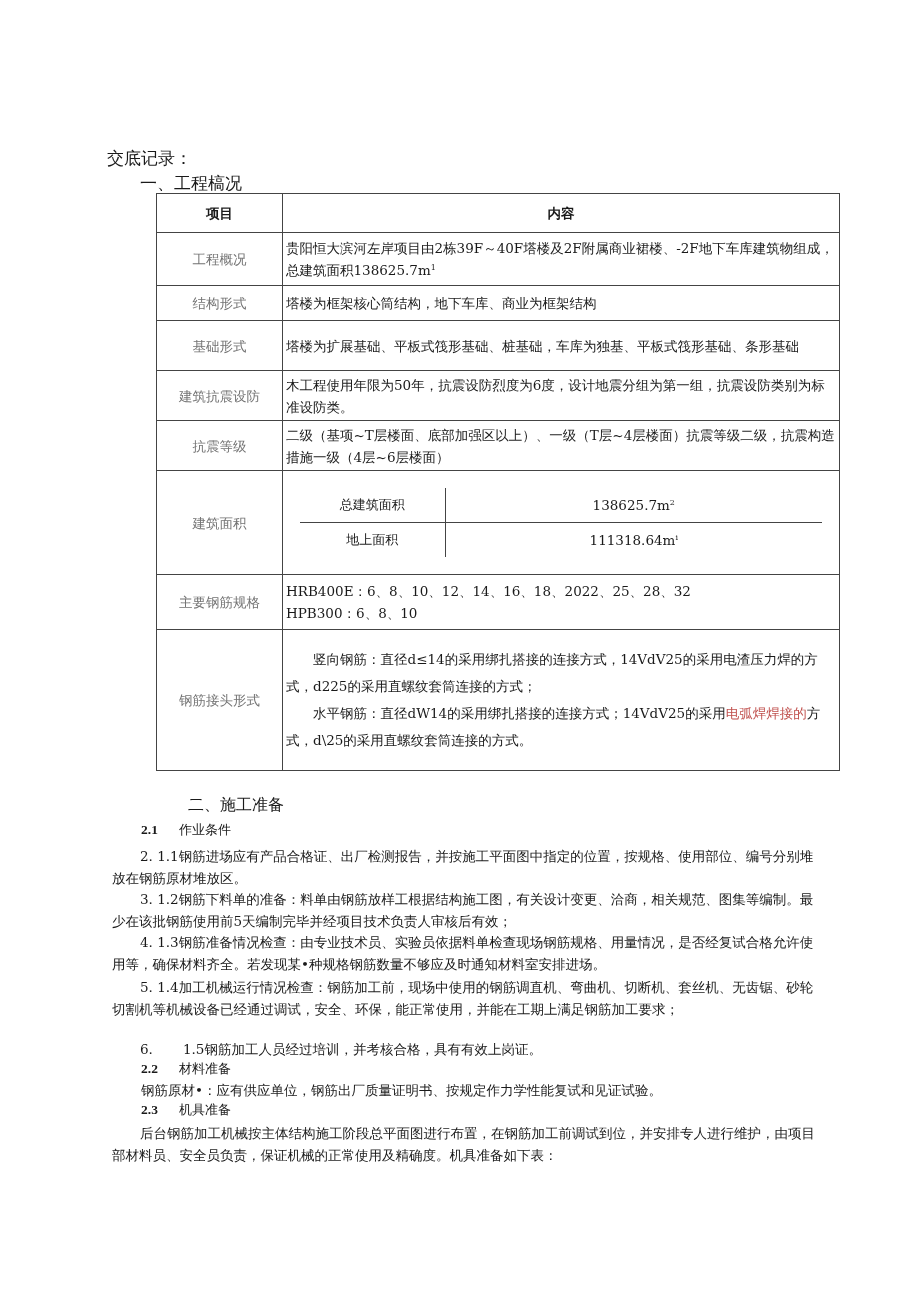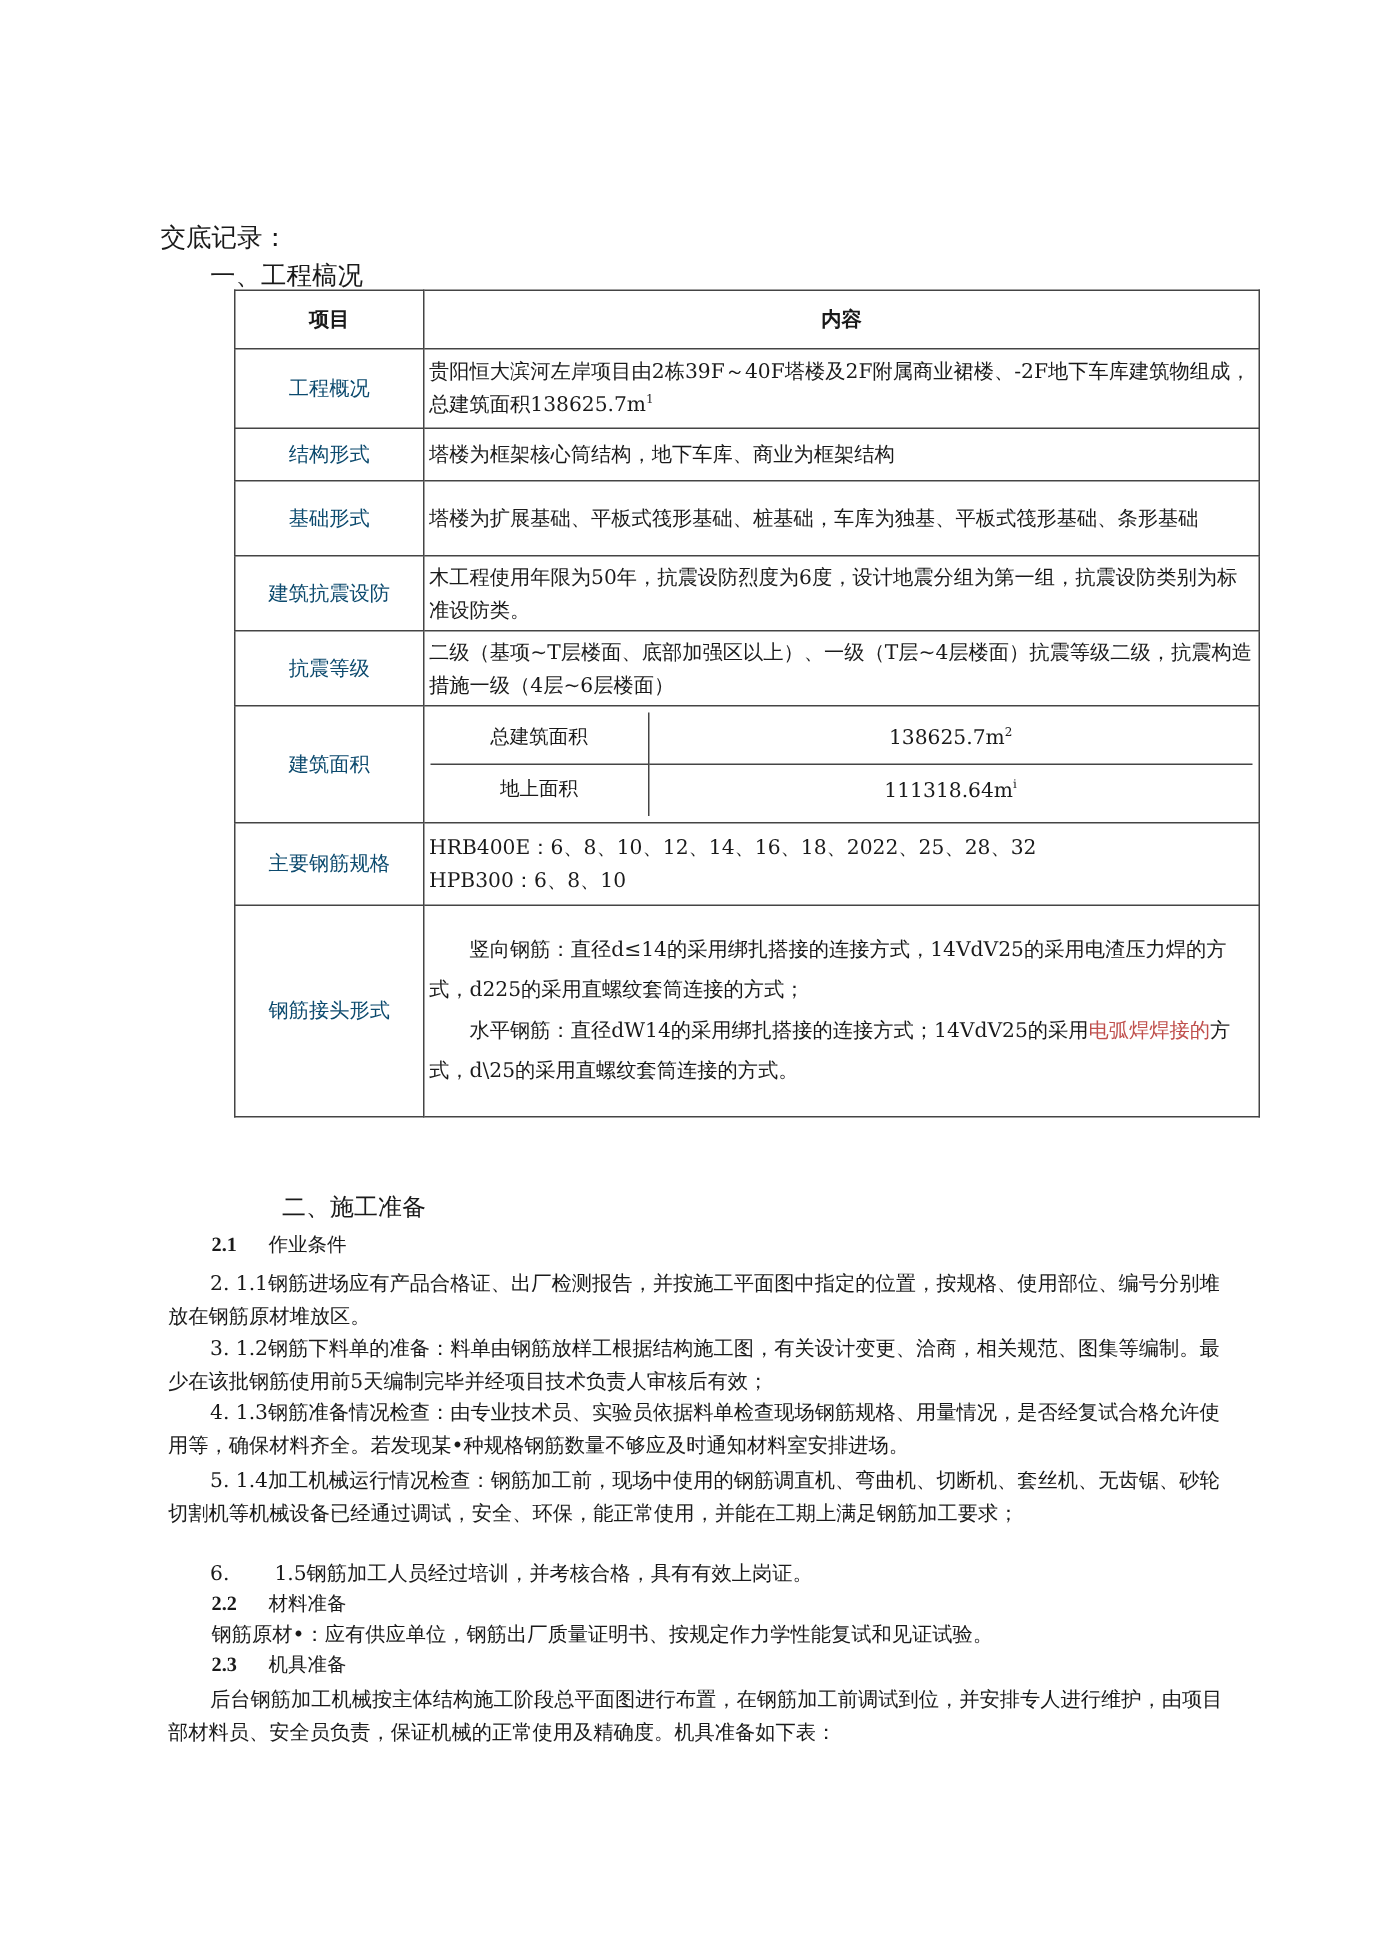--- a/index.html
+++ b/index.html
@@ -3,24 +3,24 @@
 <meta charset="utf-8">
 <style>
   html, body { margin:0; padding:0; background:#ffffff; }
   body { width:920px; height:1301px; position:relative; overflow:hidden;
          font-family:"DejaVu Serif","Liberation Serif",serif; color:#1a1a1a; }
   .abs { position:absolute; white-space:nowrap; }
   .record-title { left:107px; top:147px; font-size:17px; }
   .sec1-title { left:140px; top:172px; font-size:17px; }
   table.main { position:absolute; left:124px; top:193px; width:683px; border-collapse:collapse; table-layout:fixed;margin-left:32px; }
   table.main td { border:1px solid #444; font-size:13.5px; line-height:22px; vertical-align:middle; padding:0 3px; }
-  td.label { text-align:center; font-family:"DejaVu Sans","Liberation Sans",sans-serif; font-size:13px; color:#0c4a6e; }
+  td.label { text-align:center; font-family:"DejaVu Sans","Liberation Sans",sans-serif; font-size:13px; color:#737373; }
   td.hdr { text-align:center; font-family:"DejaVu Sans","Liberation Sans",sans-serif; font-weight:bold; font-size:13px; }
   td.content { text-align:left; white-space:normal; }
-  td.sub { padding:4px !important; }
+  td.sub { padding:17px !important; }
   table.inner { width:100%; border-collapse:collapse; table-layout:fixed; }
   table.inner td { border:none; border-bottom:1px solid #444; text-align:center; height:34px; }
   table.inner tr:last-child td { border-bottom:none; }
   table.inner td.il { border-right:1px solid #444; font-family:"DejaVu Sans","Liberation Sans",sans-serif; font-size:13px; }
   .indent { text-indent:2em; }
   .red { color:#c0504d; }
   sup { font-size:8px; vertical-align:super; line-height:0; }
   .p { position:absolute; left:112px; width:714px; font-size:13.5px; line-height:22px; white-space:normal; }
   .sec2-title { left:140px; top:795px; font-size:16px;margin-left:48px; }
   .sub-h { position:absolute; left:141px; font-size:13.5px; }

